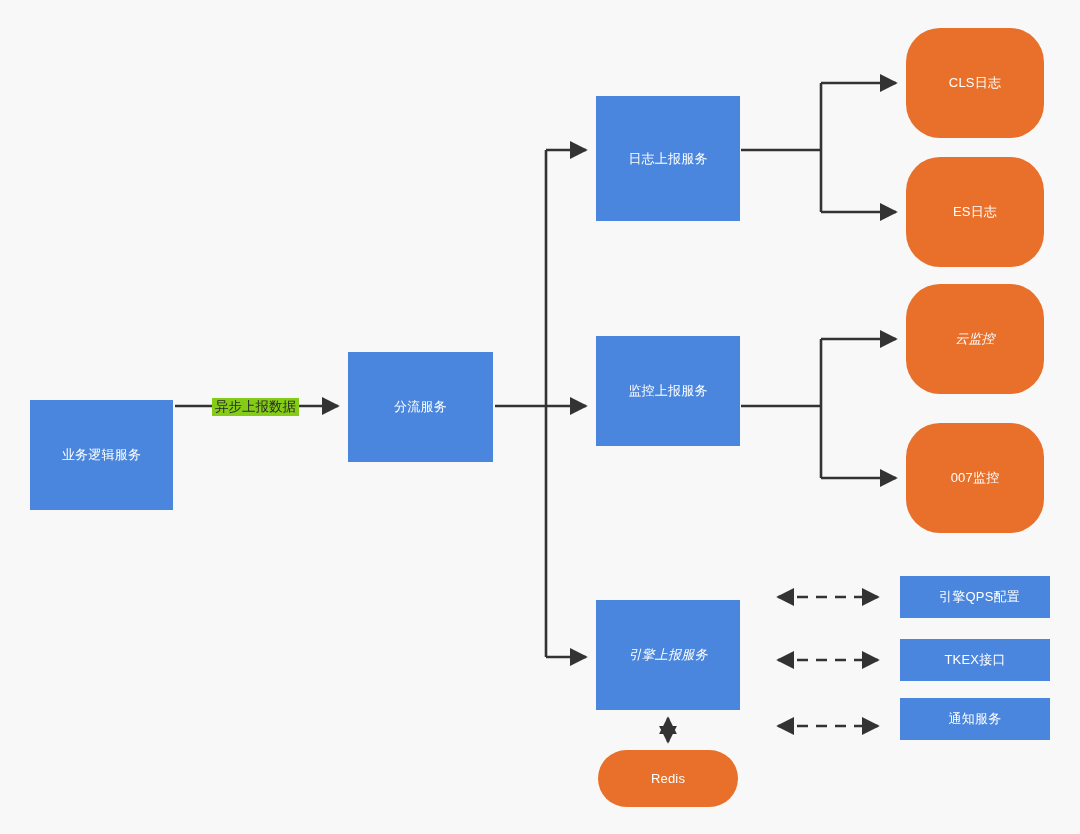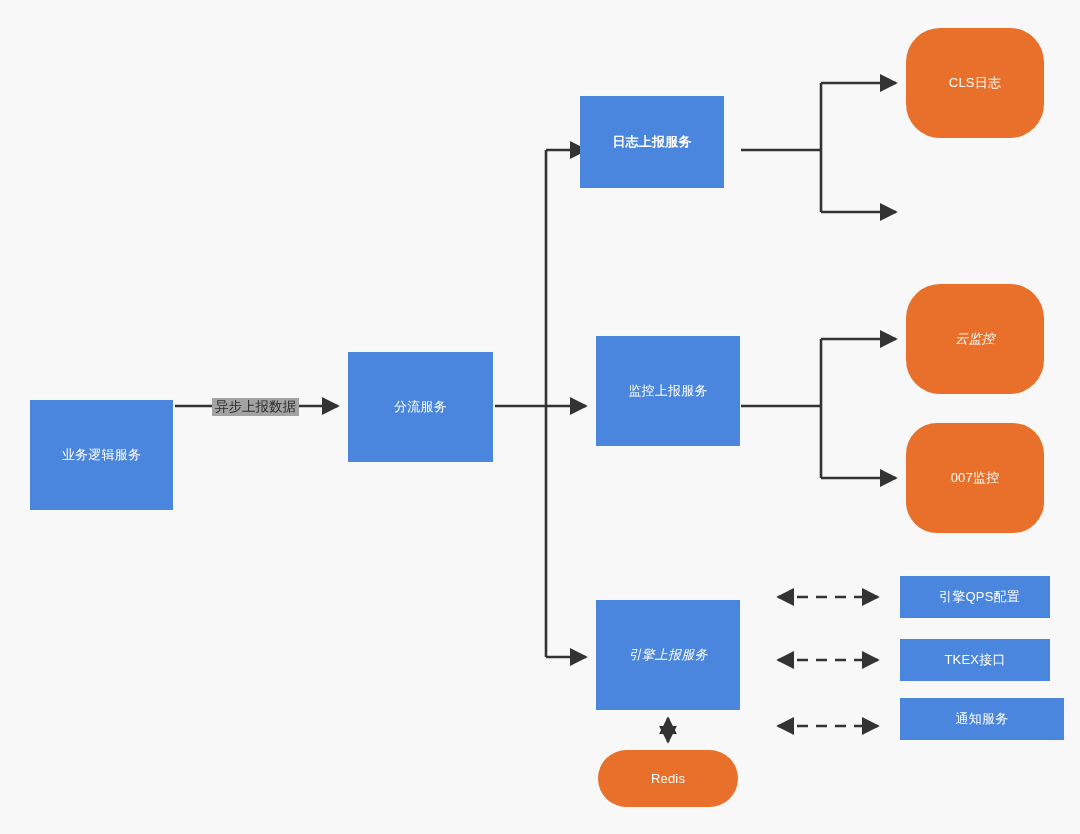--- a/index.html
+++ b/index.html
@@ -38,21 +38,21 @@
   .node-blue {
     background: #4a86dd;
   }
   .node-orange {
     background: #e8702a;
   }
   .r-lg { border-radius: 34px; }
   .r-pill { border-radius: 999px; }
   .edge-label {
     position: absolute;
-    background: #a3a3a3;
+    background: #84cc16;
     color: #2b2b2b;
     font-size: 13.5px;
     line-height: 1;
     padding: 2px 3px;
     white-space: nowrap;
     user-select: none;
   }
 </style>
 </head>
 <body>
@@ -101,54 +101,57 @@
   </svg>
 
   <div class="node node-blue" style="left:30px; top:352px; width:143px; height:110px;margin-top:48px;">
     <span>业务逻辑服务</span>
   </div>
 
   <div class="node node-blue" style="left:348px; top:352px; width:145px; height:110px;">
     <span>分流服务</span>
   </div>
 
-  <div class="node node-blue" style="left:580px; top:96px; width:144px; height:92px;font-weight:bold;">
+  <div class="node node-blue" style="left:596px; top:96px; width:144px; height:125px;">
     <span>日志上报服务</span>
   </div>
 
   <div class="node node-blue" style="left:596px; top:336px; width:144px; height:110px;">
     <span>监控上报服务</span>
   </div>
 
   <div class="node node-blue" style="left:596px; top:600px; width:144px; height:110px;font-style:italic;">
     <span>引擎上报服务</span>
   </div>
 
   <div class="node node-orange r-lg" style="left:906px; top:28px; width:138px; height:110px;">
     <span>CLS日志</span>
   </div>
 
+  <div class="node node-orange r-lg" style="left:906px; top:157px; width:138px; height:110px;">
+    <span>ES日志</span>
+  </div>
 
   <div class="node node-orange r-lg" style="left:906px; top:284px; width:138px; height:110px;font-style:italic;">
     <span>云监控</span>
   </div>
 
-  <div class="node node-orange r-lg" style="left:906px; top:423px; width:138px; height:110px;border-radius:31px;">
+  <div class="node node-orange r-lg" style="left:906px; top:423px; width:138px; height:110px;">
     <span>007监控</span>
   </div>
 
   <div class="node node-blue" style="left:900px; top:576px; width:150px; height:42px;padding-left:9px;">
     <span>引擎QPS配置</span>
   </div>
 
   <div class="node node-blue" style="left:900px; top:639px; width:150px; height:42px;">
     <span>TKEX接口</span>
   </div>
 
-  <div class="node node-blue" style="left:900px; top:698px; width:164px; height:42px;align-items:center;">
+  <div class="node node-blue" style="left:900px; top:698px; width:150px; height:42px;align-items:center;">
     <span>通知服务</span>
   </div>
 
   <div class="node node-orange r-pill" style="left:598px; top:750px; width:140px; height:57px;">
     <span>Redis</span>
   </div>
 
   <div class="edge-label" style="left:212px; top:398px;">
     <span>异步上报数据</span>
   </div>

